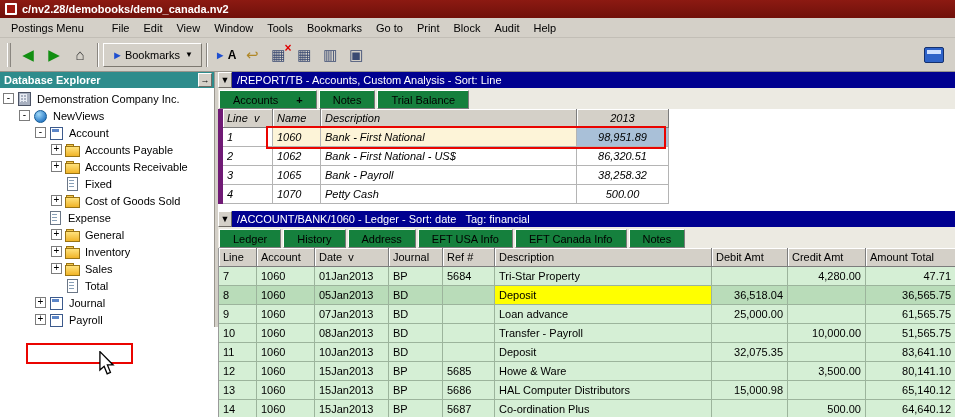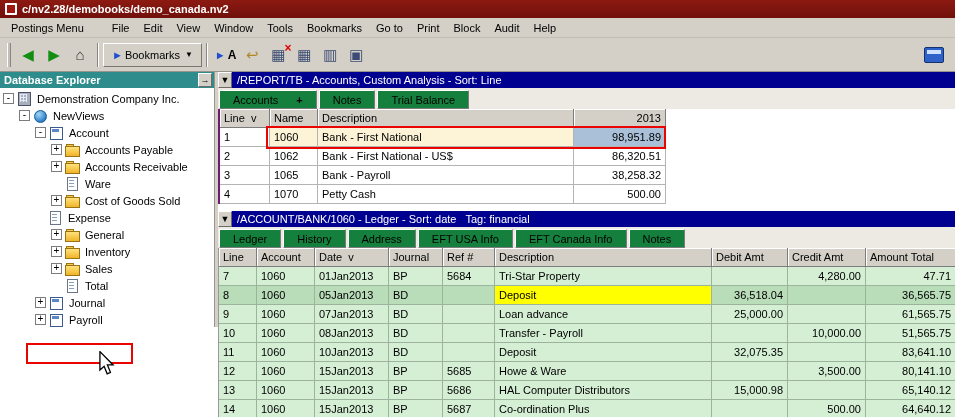--- a/index.html
+++ b/index.html
@@ -75,23 +75,23 @@
   .tab { height:19px; background:#15803d; border:1px solid; border-color:#fff #7c7c7c #7c7c7c #fff; display:flex; align-items:center; padding:0 13px; white-space:nowrap; }
   .tab-extra { margin-left:18px; font-weight:bold; }
   .tab-extra:empty { display:none; }
 
   
   .grid { border-spacing:0; table-layout:fixed; font-size:11px; }
   .grid th { background:#d4d0c8; font-weight:normal; text-align:left; padding:2px 4px; height:19px;
              border-right:1px solid #7c7c7c; border-bottom:1px solid #7c7c7c; box-shadow:inset 1px 1px 0 #fff;
              white-space:pre; overflow:hidden; }
   .grid td { padding:2px 4px; height:19px; white-space:nowrap; overflow:hidden; }
-  .acct-grid { width:446px; border-left:2px solid #701a75; }
+  .acct-grid { width:446px; border-left:5px solid #701a75;font-style:italic; }
   .acct-grid td { background:#fff; border-right:1px solid #b4b4b4; border-bottom:1px solid #b4b4b4; }
-  .acct-grid td:nth-child(4), .acct-grid th:nth-child(4) { text-align:right; }
+  .acct-grid td:nth-child(4), .acct-grid th:nth-child(4) { text-align:center; }
   .row-selected td { background:#fdf4d8; }
   .row-selected td:first-child { background:#fff; }
   td.cell-selected { background:#a9c0d8 !important; }
   .ledger-grid { width:737px; border-left:1px solid #9a9a9a; }
   .ledger-grid td { background:#d5efd5; border-right:1px solid #9cb49c; border-bottom:1px solid #9cb49c; }
   .ledger-grid td:nth-child(n+7) { text-align:right; }
   .row-active td { background:#b9dcb9; }
   td.cell-yellow { background:#ffff00 !important; }
 
   
@@ -204,21 +204,21 @@
 
         <div class="tree-row" style="padding-left: 51px;">
           <span class="expander ex-plus">+</span>
           <span class="ic ic-folder"></span>
           <span class="tree-label">Accounts Receivable</span>
         </div>
 
         <div class="tree-row" style="padding-left: 51px;">
           <span class="expander ex-none"></span>
           <span class="ic ic-doc"></span>
-          <span class="tree-label">Ware</span>
+          <span class="tree-label">Fixed</span>
         </div>
 
         <div class="tree-row" style="padding-left: 51px;">
           <span class="expander ex-plus">+</span>
           <span class="ic ic-folder"></span>
           <span class="tree-label">Cost of Goods Sold</span>
         </div>
 
         <div class="tree-row" style="padding-left: 34px;">
           <span class="expander ex-none"></span>

